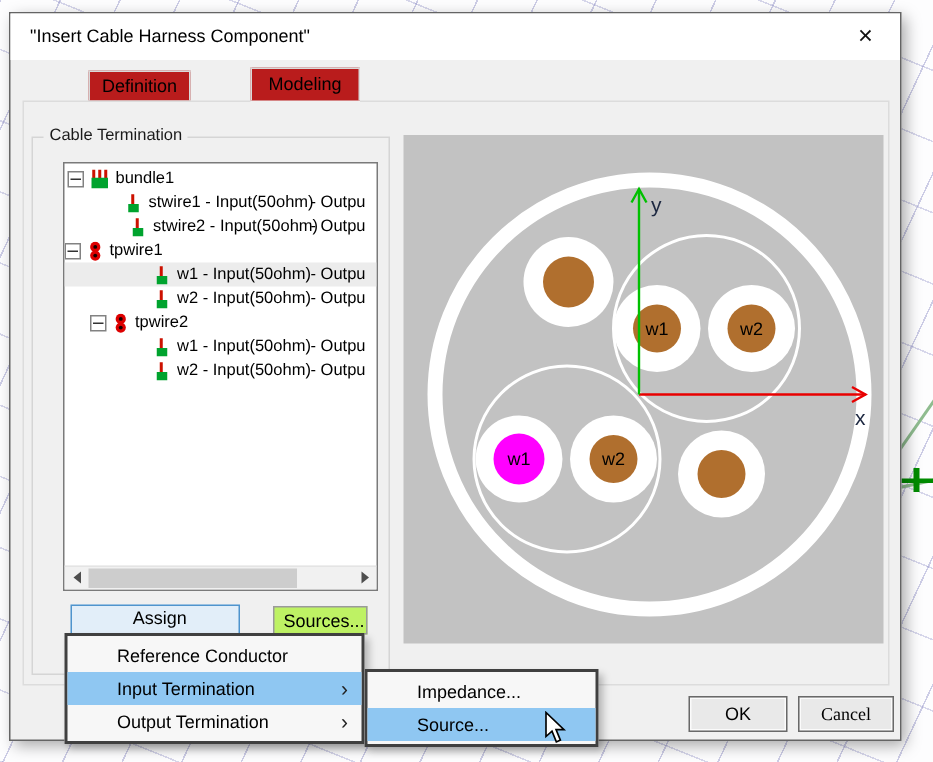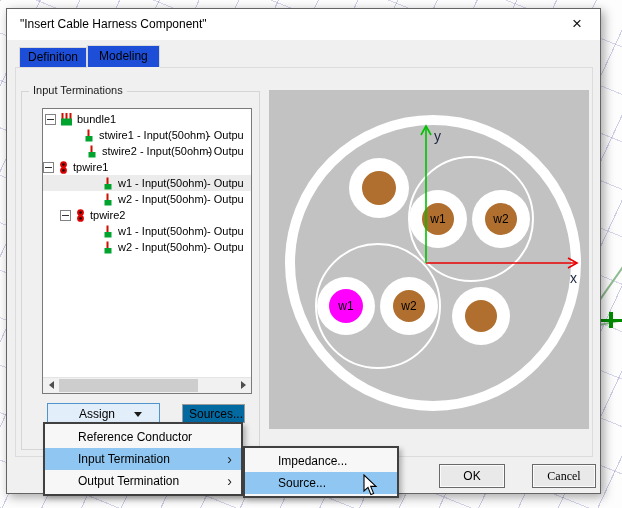--- a/index.html
+++ b/index.html
@@ -23,22 +23,22 @@
 
   
   .dialog{position:absolute;left:6px;top:8px;width:593px;height:484px;background:#f0f0f0;
     border:1px solid #646464;box-shadow:3px 3px 10px rgba(0,0,0,.35);z-index:1;}
   .titlebar{position:absolute;left:0;top:0;right:0;height:31px;background:#ffffff;}
   .title{position:absolute;left:13px;top:8px;font-size:12px;color:#000;white-space:nowrap;}
   .close{position:absolute;right:10px;top:3px;width:26px;height:24px;display:flex;align-items:center;
     justify-content:center;font-size:17px;color:#111;cursor:default;}
 
   .tabstrip{position:absolute;left:12px;top:36px;height:22px;display:flex;align-items:flex-end;}
-  .tab{font-size:12px;background:#1d4ed8;border:1px solid #d9d9d9;border-bottom:none;
-    padding:2px 8px;line-height:15px;position:relative;}
+  .tab{font-size:12px;background:#b91c1c;border:1px solid #d9d9d9;border-bottom:none;
+    padding:2px 8px;line-height:15px;position:relative;margin-left:40px;}
   .tab.active{padding:3px 11px;z-index:2;box-shadow:0 1px 0 0 #f0f0f0;}
 
   .pageframe{position:absolute;left:8px;top:58px;width:576px;height:388px;border:1px solid #dcdcdc;}
 
   .groupbox{position:absolute;left:14px;top:82px;width:237px;height:357px;border:1px solid #d5d5d5;}
   .gb-label{position:absolute;left:7px;top:-8px;background:#f0f0f0;padding:0 4px;font-size:11px;color:#1a1a1a;}
 
   .listbox{position:absolute;left:20px;top:16px;width:208px;height:284px;background:#fff;
     border:1px solid #7a7a7a;overflow:hidden;}
   #tree-rows{padding-top:2px;}
@@ -50,31 +50,31 @@
   .tout{position:absolute;left:164px;top:0;height:16px;display:flex;align-items:center;}
 
   .hscroll{position:absolute;left:0;right:0;bottom:0;height:15px;background:#f1f1f1;border-top:1px solid #e4e4e4;}
   .sb-btn{position:absolute;top:0;width:15px;height:14px;display:flex;align-items:center;justify-content:center;}
   .sb-btn.left{left:0;}.sb-btn.right{right:0;}
   .tri-l{width:0;height:0;border:4px solid transparent;border-right:5px solid #4e4e4e;margin-right:3px;}
   .tri-r{width:0;height:0;border:4px solid transparent;border-left:5px solid #4e4e4e;margin-left:3px;}
   .sb-thumb{position:absolute;left:16px;top:1px;width:139px;height:13px;background:#cdcdcd;}
 
   .assign{position:absolute;left:25px;top:311px;width:113px;height:21px;background:#e2eef9;
-    border:1px solid #4f94cd;font-size:12px;display:flex;align-items:center;font-family:inherit;color:#000;}
+    border:1px solid #4f94cd;font-size:12px;display:flex;align-items:center;font-family:inherit;color:#000;flex-direction:column;}
   .assign .alabel{flex:1;text-align:center;margin-left:6px;}
   .tri-d{width:0;height:0;border:4px solid transparent;border-top:5px solid #1a1a1a;margin:5px 11px 0 0;}
-  .sources{position:absolute;left:160px;top:312px;width:63px;height:19px;background:#0369a1;
+  .sources{position:absolute;left:160px;top:312px;width:63px;height:19px;background:#bef264;
     border:1px solid #9a9a9a;font-size:12px;font-family:inherit;color:#000;}
 
   .picture{position:absolute;left:262px;top:81px;width:320px;height:339px;background:#c2c2c2;}
 
   .btn{position:absolute;background:#e9e9e9;border:1px solid #696969;box-shadow:inset 0 0 0 1px #fbfbfb;
     font-size:12px;color:#000;display:flex;align-items:center;justify-content:center;font-family:inherit;}
-  .ok{left:432px;top:455px;width:66px;height:24px;}
+  .ok{left:452px;top:455px;width:66px;height:24px;}
   .cancel{left:525px;top:455px;width:64px;height:24px;font-family:Liberation Serif, serif;}
 
   
   .menu{position:absolute;background:#f7f7f7;border:2px solid #404040;
     box-shadow:3px 3px 5px rgba(0,0,0,.25);z-index:3;padding:2px 0;}
   #assign-menu{left:43px;top:422px;width:196px;}
   #input-submenu{left:243px;top:446px;width:152px;}
   .mitem{height:22px;display:flex;align-items:center;font-size:12px;position:relative;padding-left:33px;color:#000;}
   .mitem.hl{background:#8fc7f2;}
   .marrow{position:absolute;right:9px;top:3px;font-size:14px;line-height:16px;color:#222;}
@@ -96,21 +96,21 @@
     <span class="close">×</span>
   </div>
 
   <div class="tabstrip" id="tab-strip">
       <div class="tab">Definition</div>
       <div class="tab active">Modeling</div>
     </div>
   <div class="pageframe"></div>
 
   <div class="groupbox">
-    <span class="gb-label">Input Terminations</span>
+    <span class="gb-label">Cable Termination</span>
 
     <div class="listbox">
       <div id="tree-rows">
           <div class="trow" style="padding-left: 2px;"><span class="expand"><i></i></span><span class="ticon"><svg width="13" height="13" viewBox="0 0 13 13">
                 <rect x="1.5" y="0" width="2" height="6" fill="#cc1100"></rect>
                 <rect x="5.5" y="0" width="2" height="6" fill="#cc1100"></rect>
                 <rect x="9.5" y="0" width="2" height="6" fill="#cc1100"></rect>
                 <rect x="1" y="5.5" width="11" height="7" fill="#00a32e"></rect>
               </svg></span><span class="tlabel">bundle1</span></div>
           <div class="trow" style="padding-left: 40px;"><span class="ticon"><svg width="12" height="13" viewBox="0 0 12 13">

